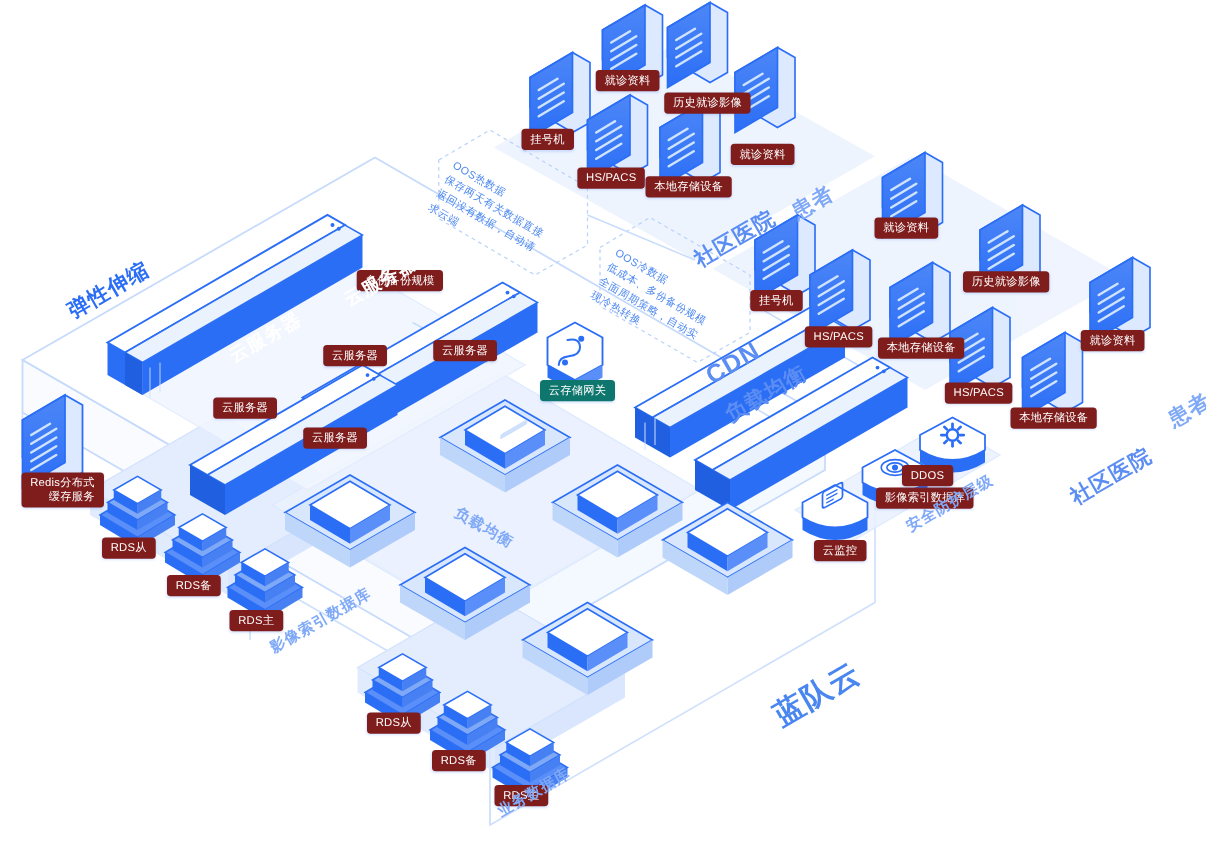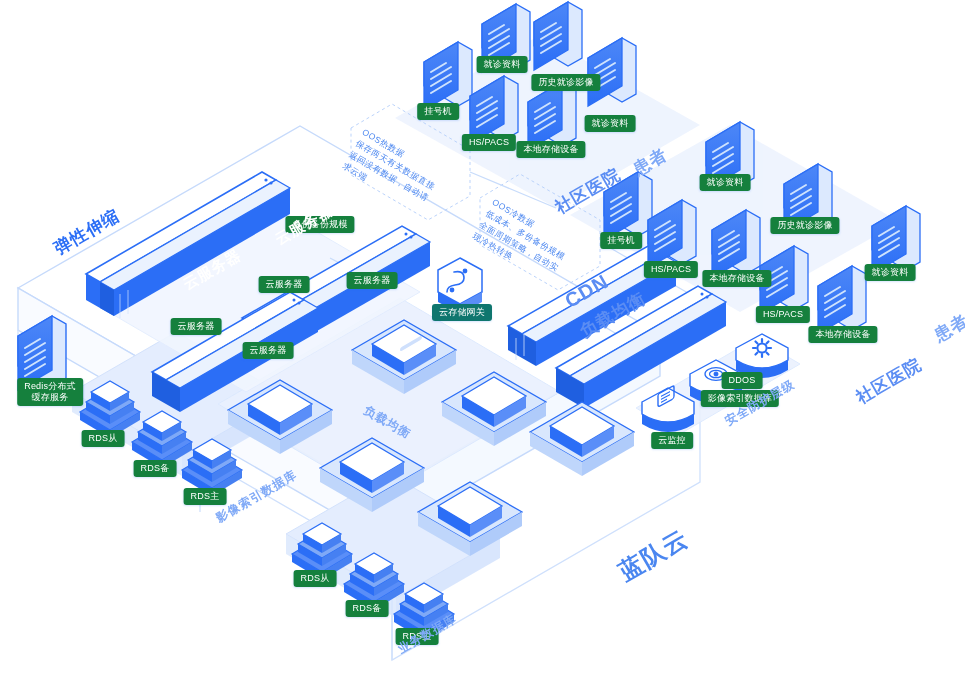--- a/index.html
+++ b/index.html
@@ -6,21 +6,21 @@
   html,body{margin:0;padding:0;background:#ffffff;}
   body{
     font-family:"Liberation Sans","DejaVu Sans",sans-serif;
     width:965px;height:686px;overflow:hidden;position:relative;
   }
   #stage{position:absolute;left:0;top:0;width:965px;height:686px;background:#fff;}
 
   
   .lbl{
     position:absolute;
-    background:#15803d;
+    background:#7f1d1d;
     color:#ffffff;
     font-size:9px;
     line-height:11px;
     letter-spacing:.2px;
     padding:3px 7px;
     border-radius:3px;
     white-space:nowrap;
     text-align:center;
     transform:translate(-50%,0);
     box-shadow:0 1px 2px rgba(43,110,246,.18);
@@ -530,21 +530,21 @@
         <g stroke="#CFE3FD" stroke-width="2" stroke-linecap="round">
           <path d="M7,24 L22,15"></path>
             <path d="M7,31 L27,19"></path>
             <path d="M7,38 L27,26"></path>
             <path d="M7,45 L27,33"></path>
         </g>
       </g>
     </g>
   </svg>
 
-  <div class="lbl" style="left:50px;top:378px;">
+  <div class="lbl" style="left:50px;top:378px;text-align:right;">
     <span style="white-space:pre-line">Redis分布式
 缓存服务</span>
   </div>
   <div class="lbl" style="left:320px;top:216px;">多份备份规模</div>
   <div class="lbl" style="left:372px;top:272px;">云服务器</div>
   <div class="lbl" style="left:284px;top:276px;">云服务器</div>
   <div class="lbl" style="left:196px;top:318px;">云服务器</div>
   <div class="lbl" style="left:268px;top:342px;">云服务器</div>
   <div class="lbl soft" style="left:462px;top:304px;">云存储网关</div>
 

